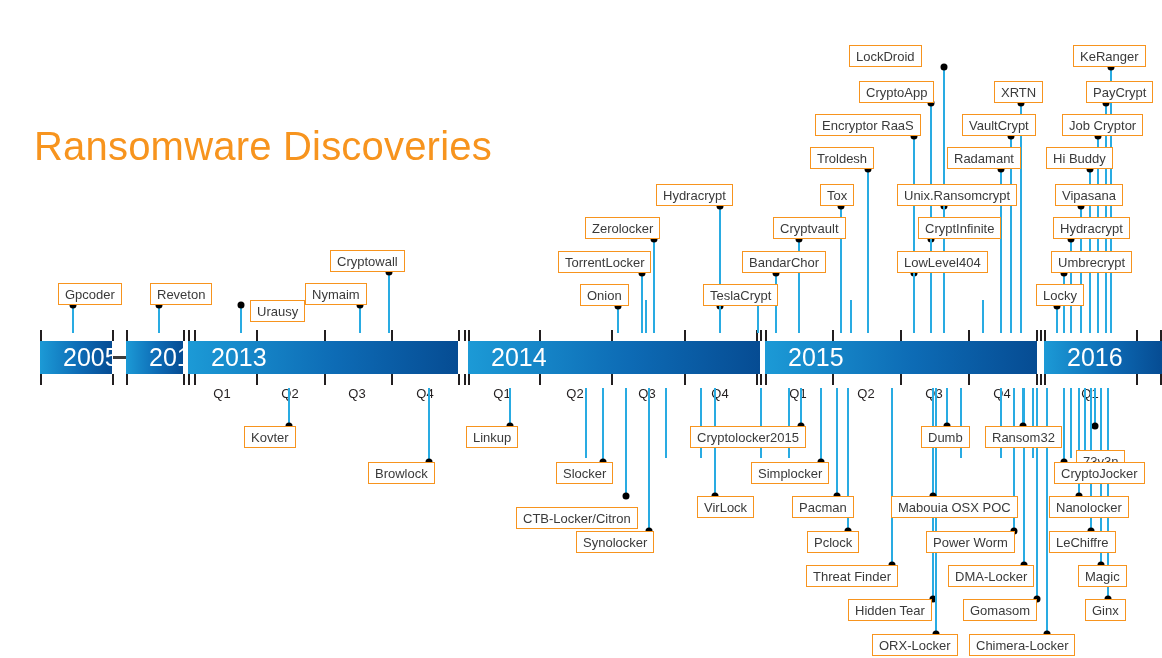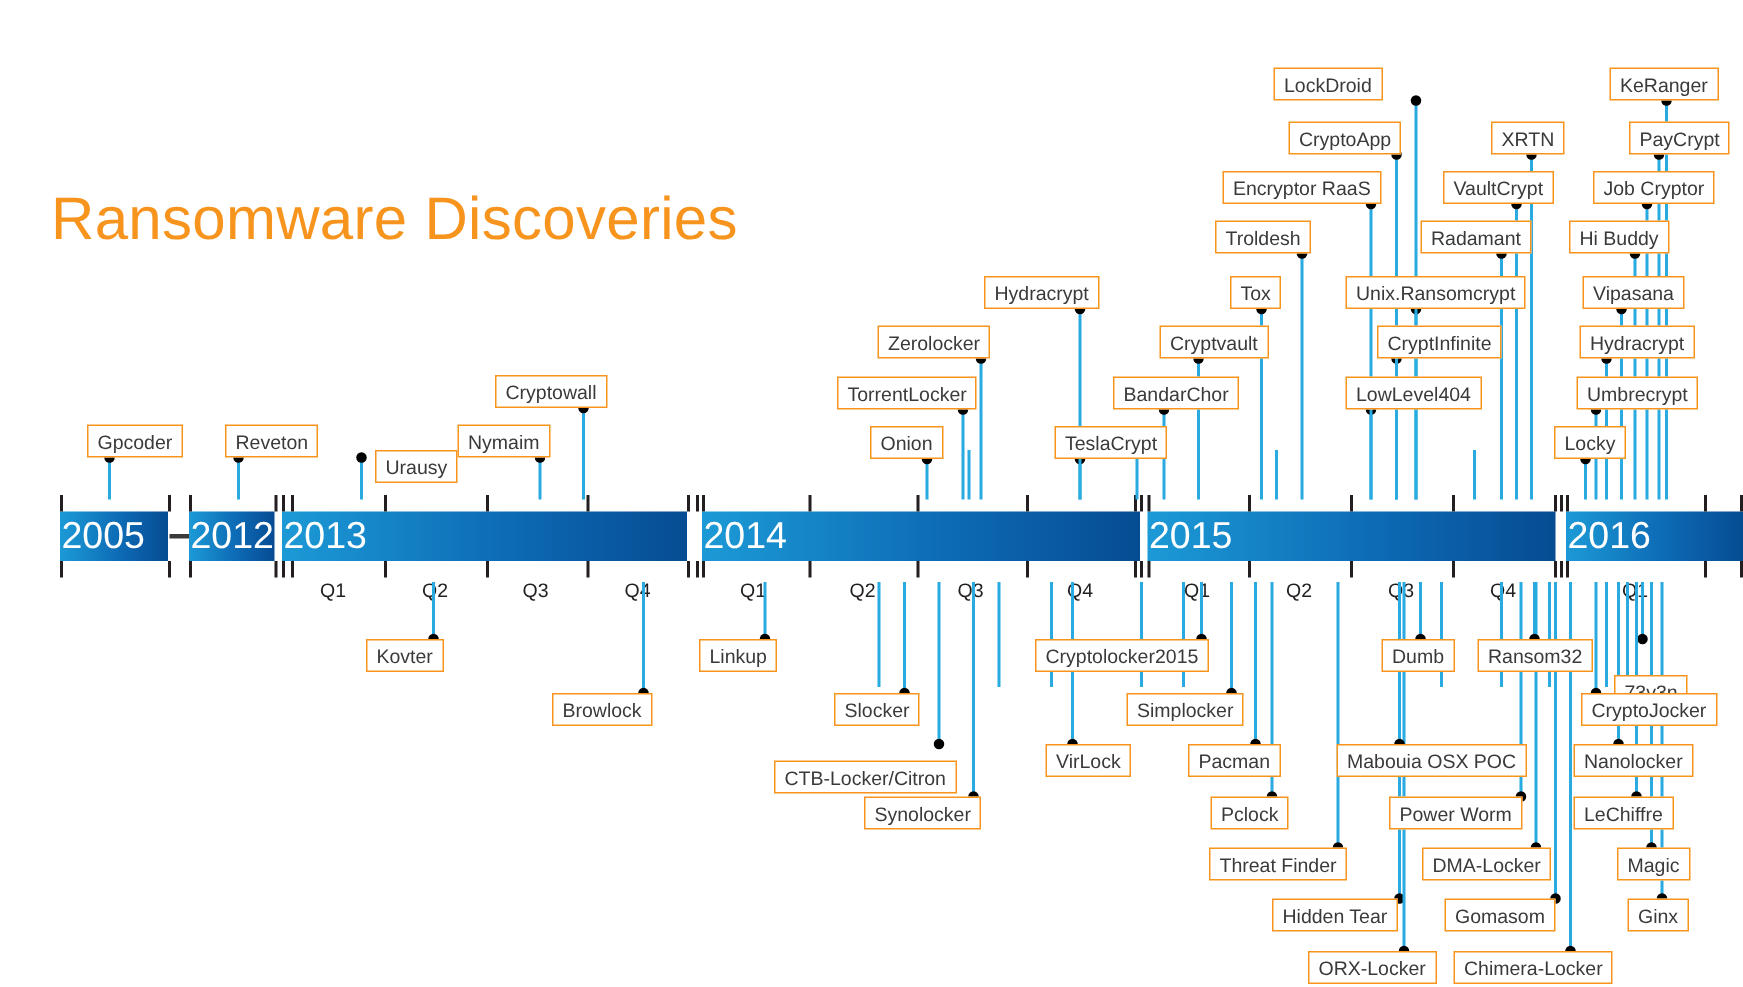--- a/index.html
+++ b/index.html
@@ -34,21 +34,21 @@
 
   
   .axis-seg {
     position: absolute;
     height: 33px;
     top: 341px;
     box-sizing: border-box;
     color: #ffffff;
     font-size: 25px;
     line-height: 33px;
-    padding-left: 1px;
+    padding-left: 23px;
     white-space: nowrap;
     overflow: hidden;
     background: linear-gradient(to right, #1C9AD6 0%, #0D6BB5 55%, #064C93 100%);
   }
   .axis-dash {
     position: absolute;
     top: 356px;
     width: 13px;
     height: 3px;
     background: #3b3b3b;

